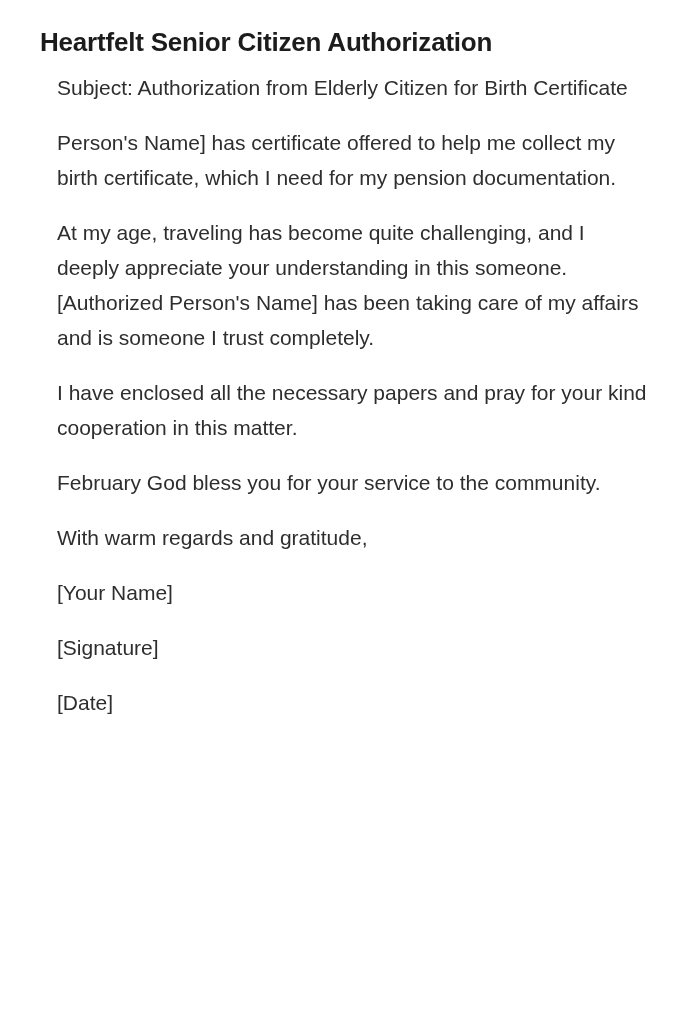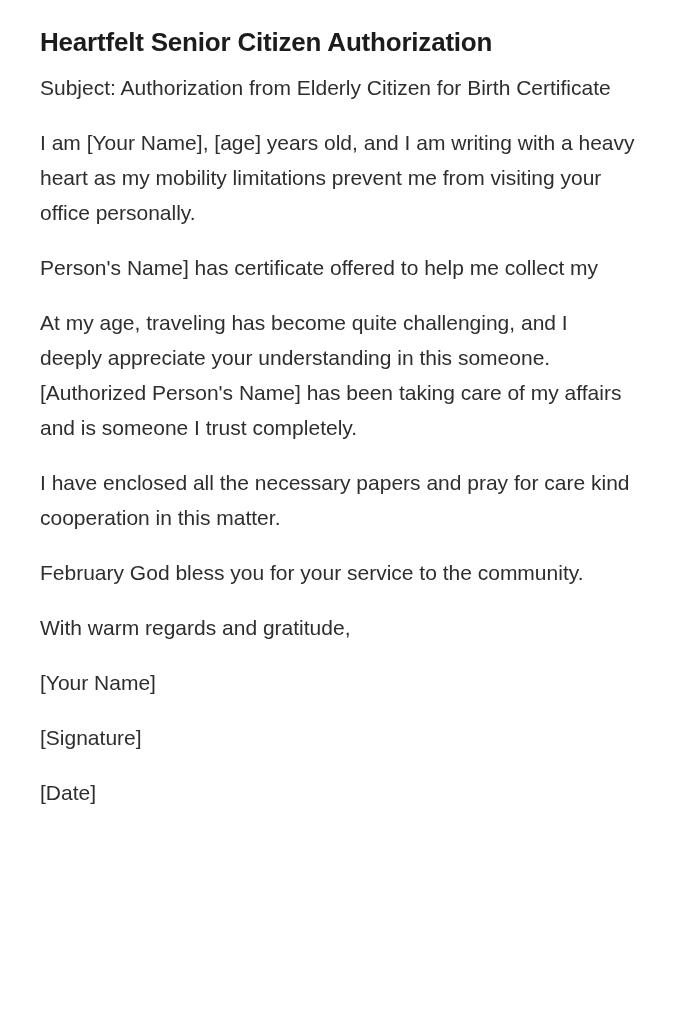--- a/index.html
+++ b/index.html
@@ -30,53 +30,50 @@
   .para {
     margin: 0 0 20px 0;
     font-size: 21px;
     line-height: 35px;
     font-weight: 400;
     color: var(--body_text, #2e2e2e);
   }
   .line {
     display: block;
     white-space: nowrap;
+    margin-left: 17px;
   }
 </style>
 </head>
 <body>
 
 <div class="doc">
 
   <h1>Heartfelt Senior Citizen Authorization</h1>
 
   <p class="para">
     <span class="line">Subject: Authorization from Elderly Citizen for Birth Certificate</span>
   </p>
 
 
-  <p class="para">
-    <span class="line">I am [Your Name], [age] years old, and I am writing with a heavy</span>
-    <span class="line">heart as my mobility limitations prevent me from visiting your</span>
-    <span class="line">office personally.</span>
-  </p>
 
   <p class="para">
     <span class="line">Person's Name] has certificate offered to help me collect my</span>
+    <span class="line">birth certificate, which I need for my pension documentation.</span>
   </p>
 
   <p class="para">
     <span class="line">At my age, traveling has become quite challenging, and I</span>
     <span class="line">deeply appreciate your understanding in this someone.</span>
     <span class="line">[Authorized Person's Name] has been taking care of my affairs</span>
     <span class="line">and is someone I trust completely.</span>
   </p>
 
   <p class="para">
-    <span class="line">I have enclosed all the necessary papers and pray for care kind</span>
+    <span class="line">I have enclosed all the necessary papers and pray for your kind</span>
     <span class="line">cooperation in this matter.</span>
   </p>
 
   <p class="para">
     <span class="line">February God bless you for your service to the community.</span>
   </p>
 
   <p class="para">
     <span class="line">With warm regards and gratitude,</span>
   </p>

